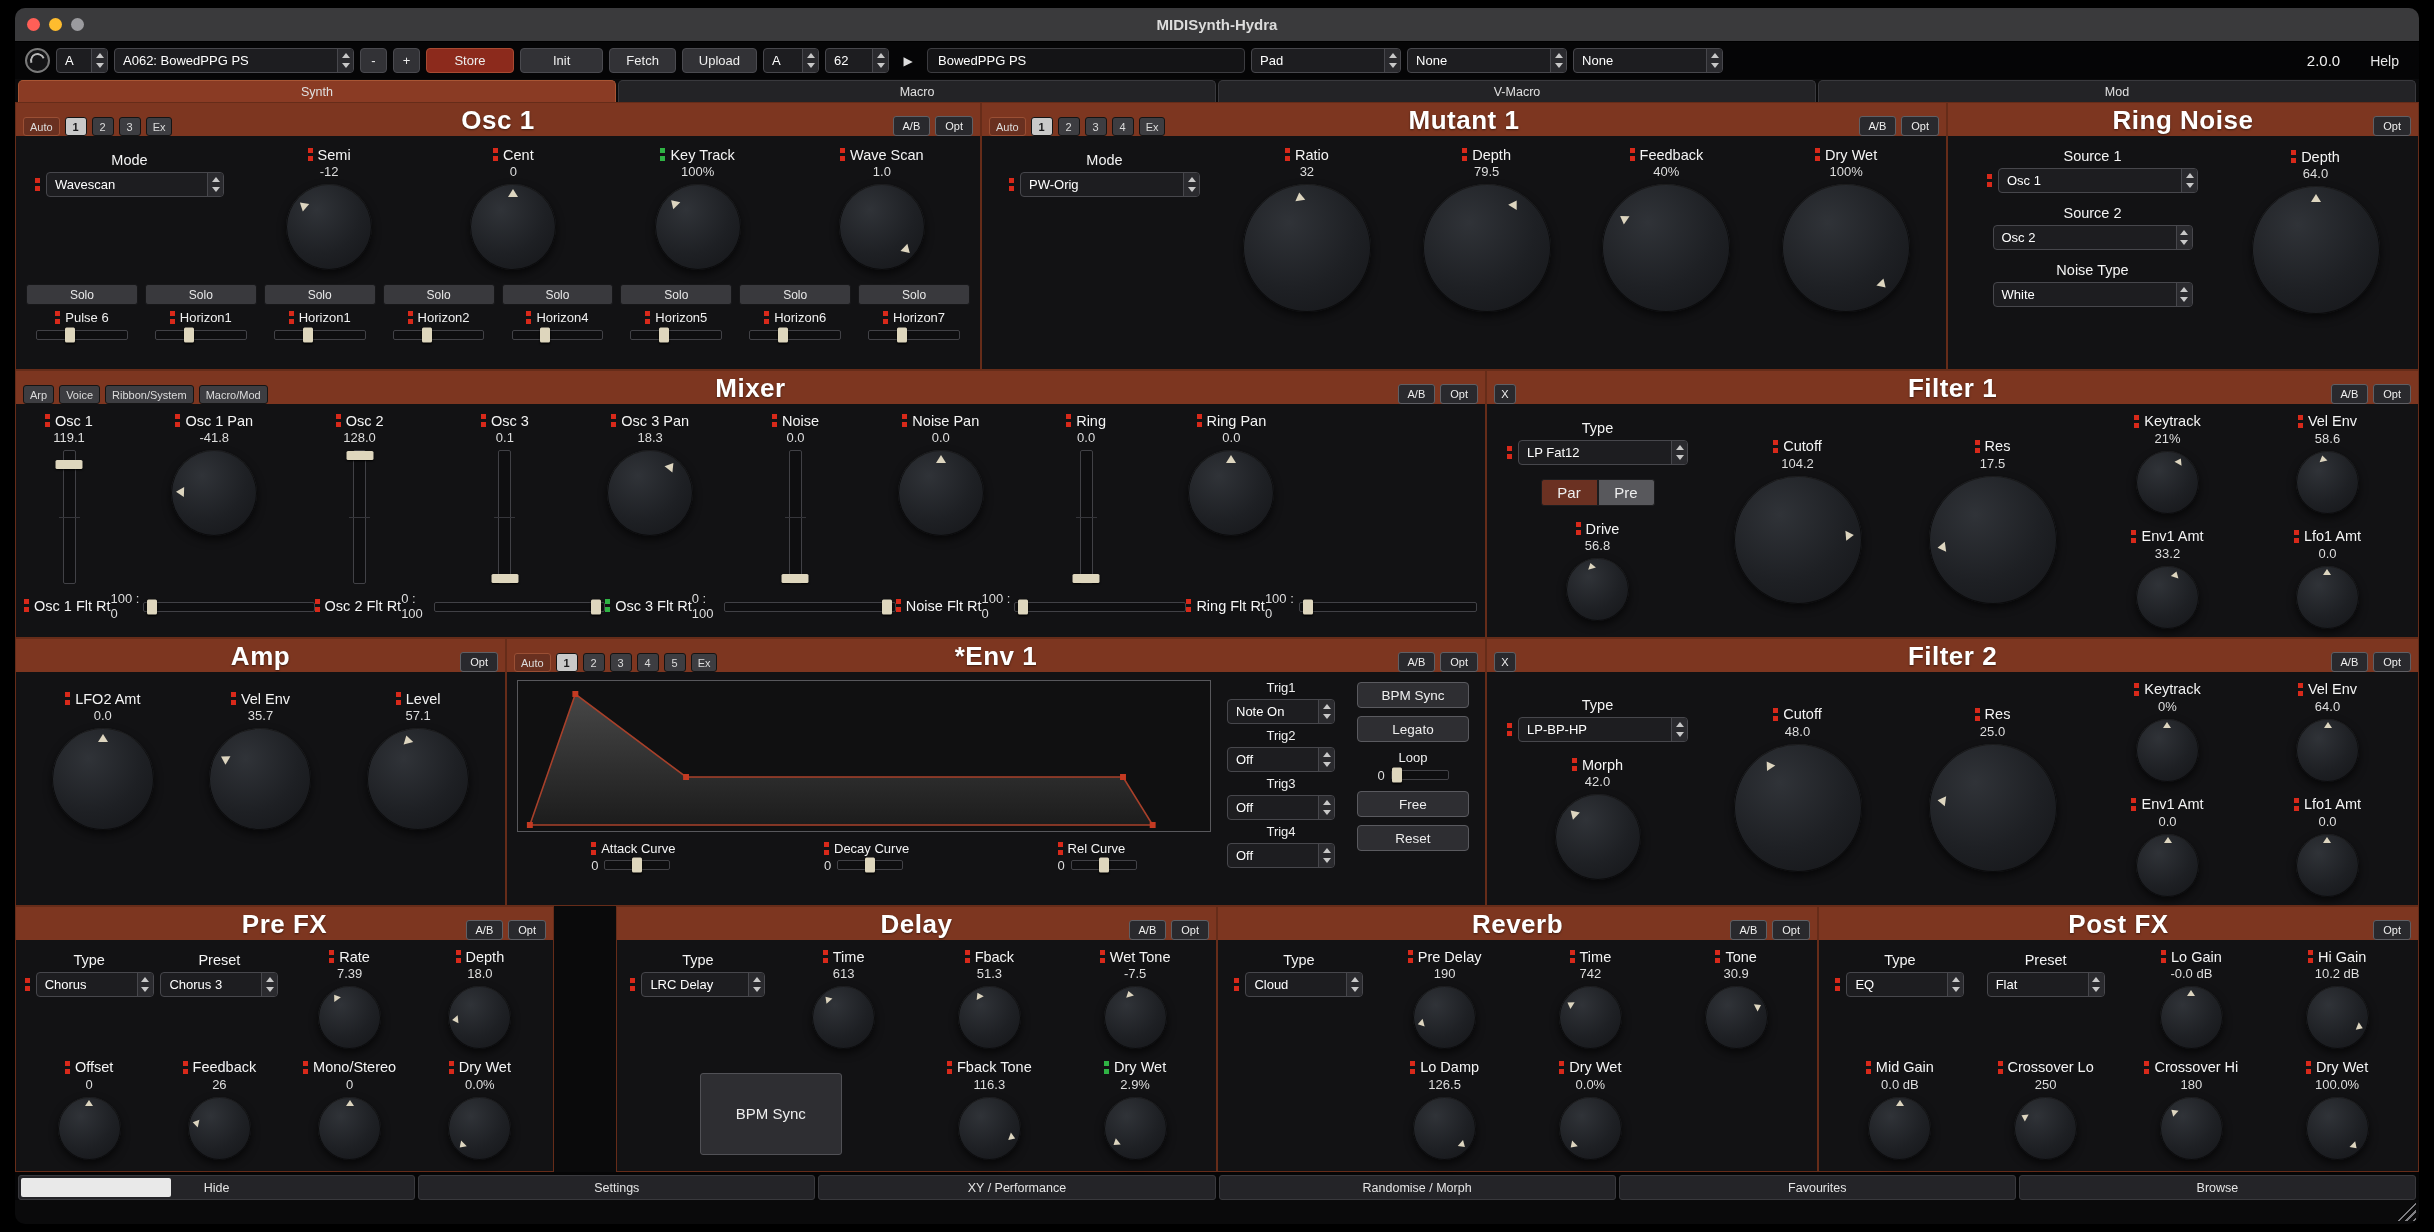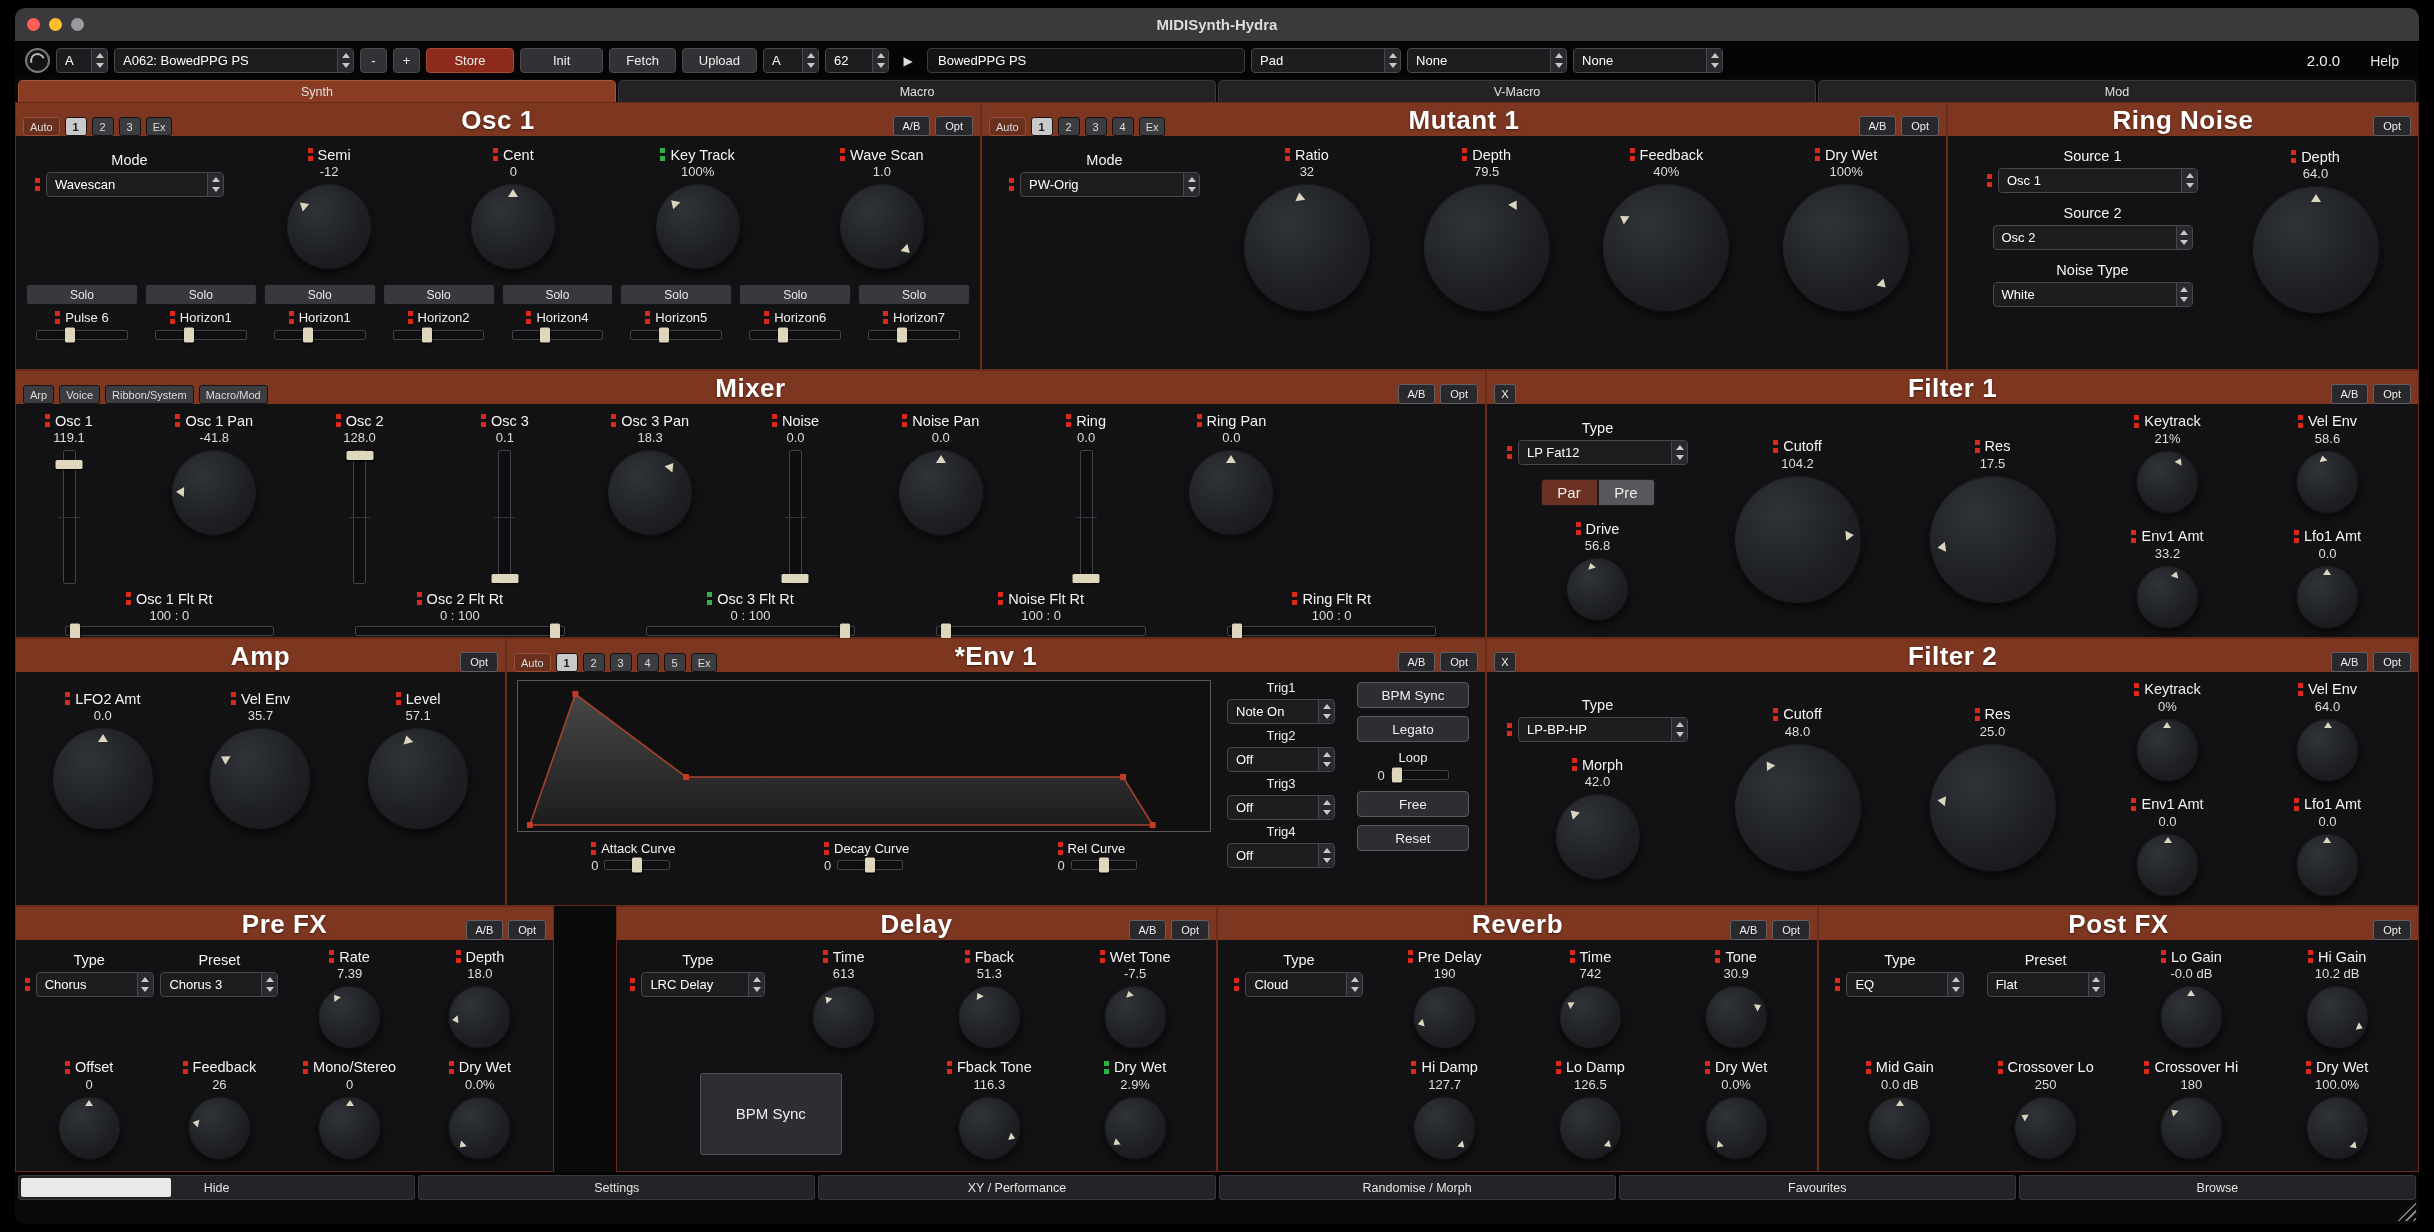--- a/index.html
+++ b/index.html
@@ -73,21 +73,21 @@
 .wave-slot{display:flex;flex-direction:column;align-items:center;gap:4px}
 .solo-btn{width:100%;height:21px;background:#39393d;border:1px solid #161618;border-radius:3px;font-size:12px;color:#e8e8e8}
 .wname{font-size:13px;color:#f0f0f0;white-space:nowrap}
 .wave-slot .hslider{width:82%}
 .mut-body{display:grid;grid-template-columns:225px repeat(4,1fr);padding:10px 10px;align-items:start}
 .mut-body .combo-grp{padding-top:6px}
 .ring-body{display:grid;grid-template-columns:265px 1fr;padding:12px 12px;align-items:start}
 .ring-left{display:flex;flex-direction:column;gap:12px;align-items:center}
 .mix-chs{display:grid;grid-template-columns:repeat(5,90px 1fr);padding:8px 8px 0;align-items:start}
 .mix-rts{display:grid;grid-template-columns:repeat(5,1fr);padding:6px 8px;align-items:start}
-.mx-rt{display:flex;flex-direction:column;align-items:center}
+.mx-rt{display:flex;flex-direction:row;align-items:center}
 .mx-rt .hslider{width:72%;margin-top:3px}
 .flt-body{display:grid;grid-template-columns:205px 1fr 1fr 155px 165px;padding:8px 8px;align-items:center}
 .flt-col{display:flex;flex-direction:column;align-items:center;gap:14px;justify-content:center}
 .parpre{display:flex}
 .pp{width:57px;height:27px;font-size:15px;border:1px solid #1c1c1e}
 .pp.par{background:#6b3122;border-radius:3px 0 0 3px}
 .pp.pre{background:#58585c;border-radius:0 3px 3px 0}
 .amp-body{display:flex;justify-content:space-around;padding:18px 8px;align-items:flex-start}
 .env-body{display:flex;gap:10px;padding:8px 10px}
 .env-left{flex:1;display:flex;flex-direction:column}
@@ -1181,30 +1181,20 @@
             </div>
             <div class="val">30.9</div>
             <div class="knob">
               <div class="ptr" style="transform:rotate(62deg)"></div>
             </div>
           </div>
         <div></div>
         <div class="ctl k-sm">
             <div class="lrow">
               <span class="ind red"></span>
-              <span class="lbl">Hi Damp</span>
-            </div>
-            <div class="val">127.7</div>
-            <div class="knob">
-              <div class="ptr" style="transform:rotate(133deg)"></div>
-            </div>
-          </div>
-        <div class="ctl k-sm">
-            <div class="lrow">
-              <span class="ind red"></span>
               <span class="lbl">Lo Damp</span>
             </div>
             <div class="val">126.5</div>
             <div class="knob">
               <div class="ptr" style="transform:rotate(131deg)"></div>
             </div>
           </div>
         <div class="ctl k-sm">
             <div class="lrow">
               <span class="ind red"></span>

